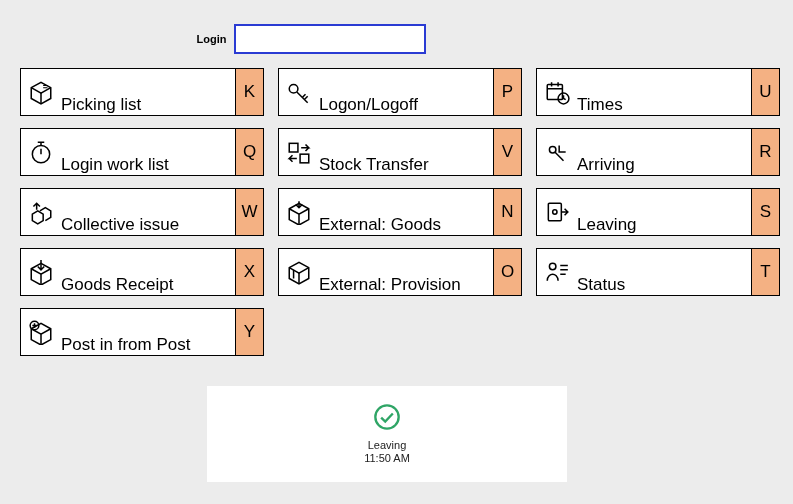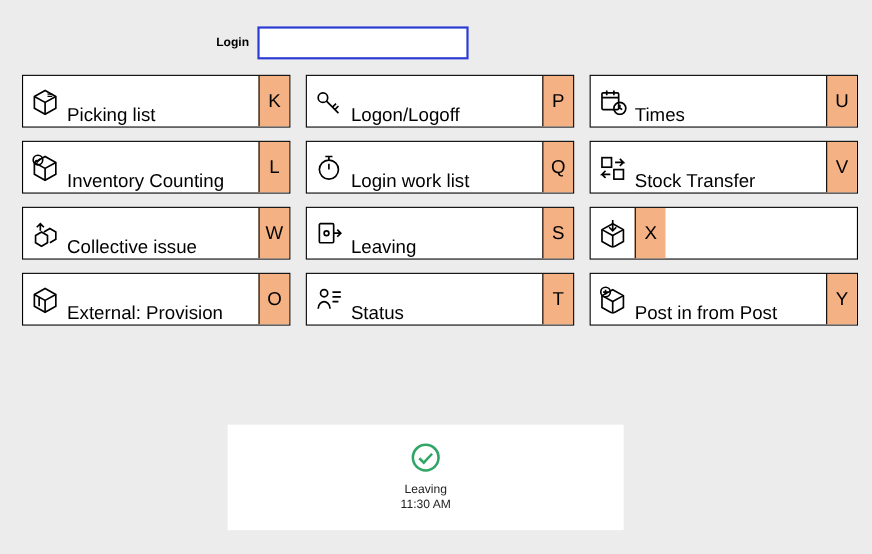--- a/index.html
+++ b/index.html
@@ -146,68 +146,78 @@
         <svg viewBox="0 0 24 24">
           <use href="#ic-calendar-clock"></use>
         </svg>
       </span>
       <span class="label">Times</span>
       <span class="key">U</span>
     </div>
     <div class="tile">
       <span class="iconwrap">
         <svg viewBox="0 0 24 24">
-          <use href="#ic-box-check"></use>
-        </svg>
-      </span>
-      <span class="label">Inventory Counting</span>
-      <span class="key">L</span>
-    </div>
-    <div class="tile">
-      <span class="iconwrap">
-        <svg viewBox="0 0 24 24">
           <use href="#ic-stopwatch"></use>
         </svg>
       </span>
       <span class="label">Login work list</span>
       <span class="key">Q</span>
     </div>
     <div class="tile">
       <span class="iconwrap">
         <svg viewBox="0 0 24 24">
           <use href="#ic-transfer"></use>
         </svg>
       </span>
       <span class="label">Stock Transfer</span>
       <span class="key">V</span>
     </div>
     <div class="tile">
       <span class="iconwrap">
         <svg viewBox="0 0 24 24">
+          <use href="#ic-key-in"></use>
+        </svg>
+      </span>
+      <span class="label">Arriving</span>
+      <span class="key">R</span>
+    </div>
+    <div class="tile">
+      <span class="iconwrap">
+        <svg viewBox="0 0 24 24">
           <use href="#ic-boxes-up"></use>
         </svg>
       </span>
       <span class="label">Collective issue </span>
       <span class="key">W</span>
     </div>
     <div class="tile">
       <span class="iconwrap">
         <svg viewBox="0 0 24 24">
+          <use href="#ic-box-down"></use>
+        </svg>
+      </span>
+      <span class="label">External: Goods </span>
+      <span class="key">N</span>
+    </div>
+    <div class="tile">
+      <span class="iconwrap">
+        <svg viewBox="0 0 24 24">
           <use href="#ic-key-out"></use>
         </svg>
       </span>
       <span class="label">Leaving</span>
       <span class="key">S</span>
     </div>
     <div class="tile">
       <span class="iconwrap">
         <svg viewBox="0 0 24 24">
           <use href="#ic-box-in"></use>
         </svg>
       </span>
+      <span class="label">Goods Receipt</span>
       <span class="key">X</span>
     </div>
     <div class="tile">
       <span class="iconwrap">
         <svg viewBox="0 0 24 24">
           <use href="#ic-box-side"></use>
         </svg>
       </span>
       <span class="label">External: Provision</span>
       <span class="key">O</span>
@@ -234,21 +244,21 @@
 
 <div class="status-card">
   <span>
     <svg viewBox="0 0 24 24">
         <circle cx="12" cy="12" r="10"></circle>
         <path d="M7 12.5 10.5 16 17 9"></path>
       </svg>
   </span>
   <div class="status-text">
     <div>Leaving</div>
-    <div>11:30 AM</div>
+    <div>11:50 AM</div>
   </div>
 </div>
 
 <svg width="0" height="0" style="position:absolute">
   <defs>
     <g id="ic-box-list">
       <path d="M3 8 12 3 21 8 21 18 12 23 3 18Z"></path>
         <path d="M3 8 12 13 21 8"></path>
         <path d="M12 13 12 23"></path>
       <path d="M14 6 18 6 M14 8 18 8" stroke-width="1"></path>

